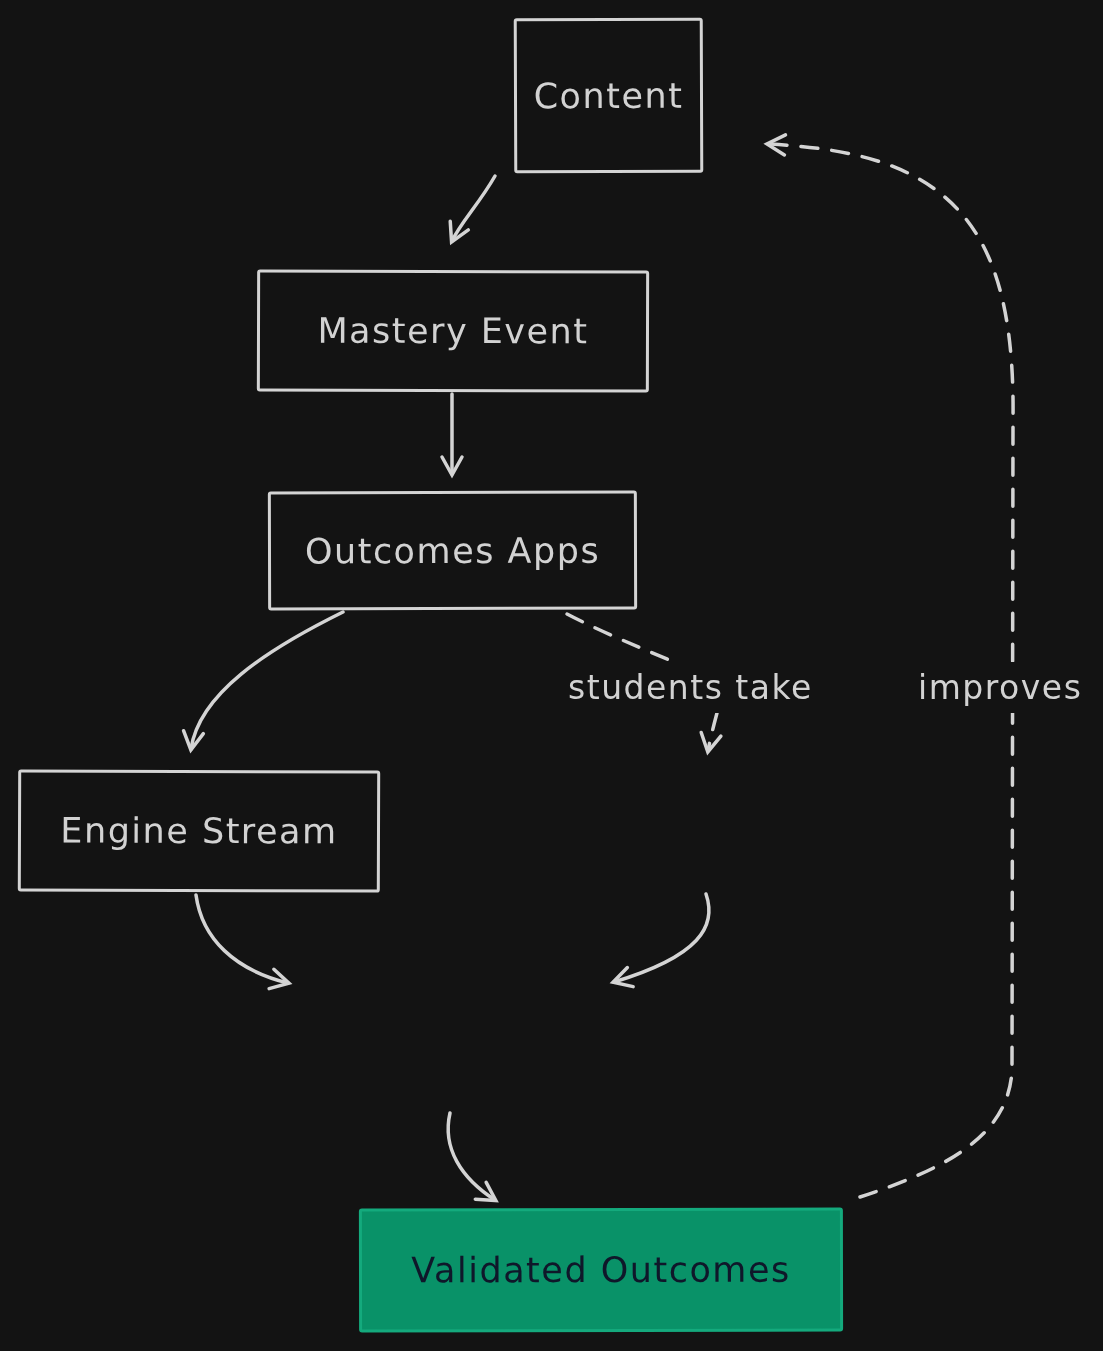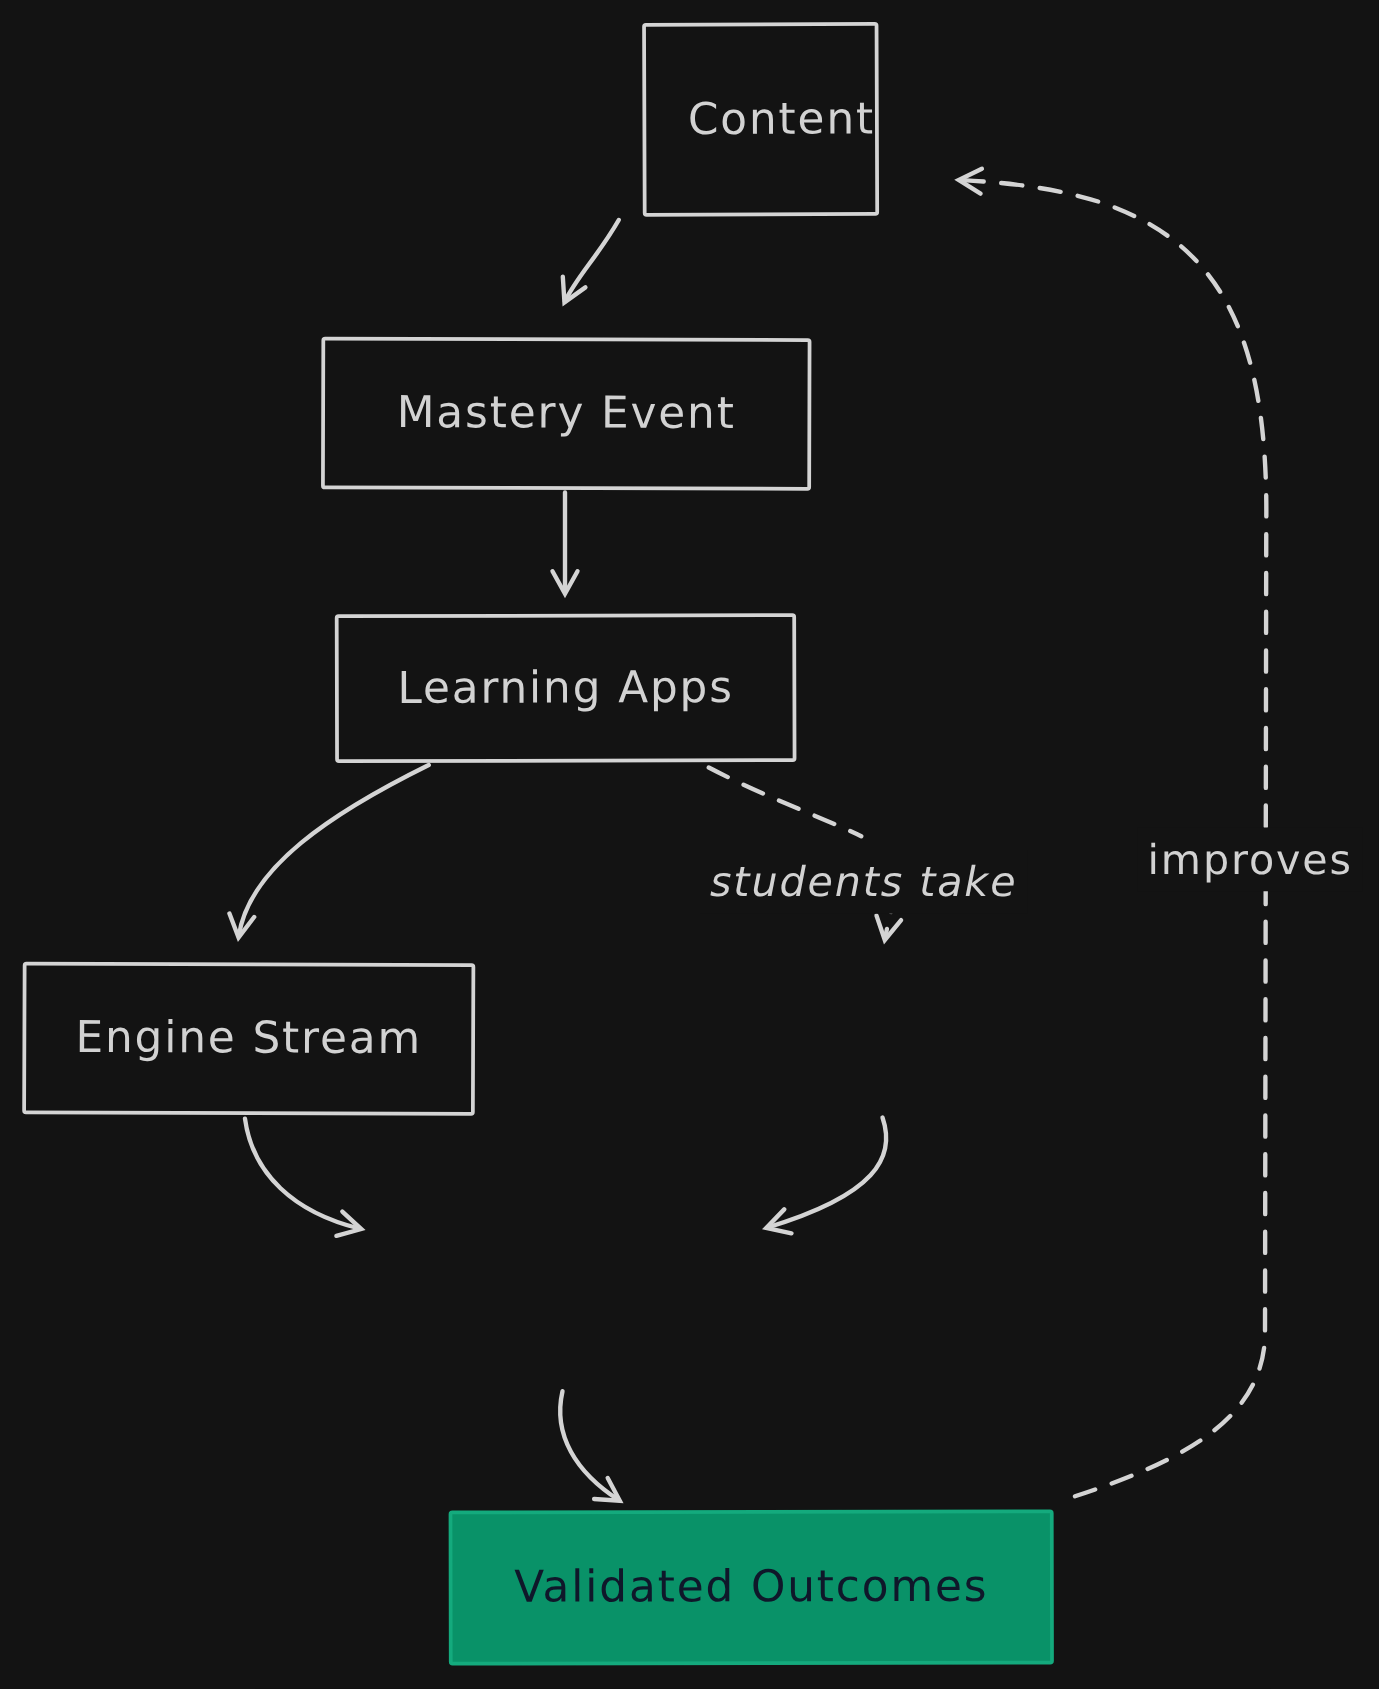--- a/index.html
+++ b/index.html
@@ -19,21 +19,21 @@
     box-sizing:border-box;
     border:3px solid #d4d4d4;
     border-radius:3px;
     color:#d2d2d2;
     display:flex; align-items:center; justify-content:center;
     font-size:35px;
     letter-spacing:1.5px;
     background:#131313;
     white-space:nowrap;
   }
-  .node-content          { left:514px; top:18px;   width:189px; height:155px; transform:rotate(-0.2deg);justify-content:flex-end; }
+  .node-content          { left:514px; top:18px;   width:189px; height:155px; transform:rotate(-0.2deg); }
   .node-mastery-engine   { left:257px; top:270px;  width:392px; height:122px; transform:rotate(0.15deg); }
   .node-learning-apps    { left:268px; top:491px;  width:369px; height:119px; transform:rotate(-0.15deg); }
   .node-event-stream     { left:18px;  top:770px;  width:362px; height:122px; transform:rotate(0.2deg); }
   .node-standardized-tests{ left:478px; top:770px; width:456px; height:122px; }
   .node-analytics        { left:312px; top:989px;  width:284px; height:123px; }
   .node-validated-outcomes{
     left:359px; top:1208px; width:484px; height:124px;
     background:#099268;
     border-color:#14aa7d;
     color:#0f172a;
@@ -42,21 +42,21 @@
   
   .edge-label{
     position:absolute;
     color:#d2d2d2;
     font-size:33px;
     letter-spacing:1.5px;
     background:#131313;
     padding:6px 8px;
     white-space:nowrap;
   }
-  .label-students-take{ left:560px; top:680px;font-style:italic; }
+  .label-students-take{ left:560px; top:662px; }
   .label-improves     { left:910px; top:662px; }
   
   #edges{
     position:absolute; left:0; top:0;
     width:1103px; height:1351px;
     pointer-events:none;
   }
   #edges path{
     fill:none;
     stroke:#d4d4d4;
@@ -100,21 +100,21 @@
 
   <div class="node node-content">
     <span>Content</span>
   </div>
 
   <div class="node node-mastery-engine">
     <span>Mastery Event</span>
   </div>
 
   <div class="node node-learning-apps">
-    <span>Learning Apps</span>
+    <span>Outcomes Apps</span>
   </div>
 
   <div class="node node-event-stream">
     <span>Engine Stream</span>
   </div>
 
 
 
   <div class="node node-validated-outcomes">
     <span>Validated Outcomes</span>

